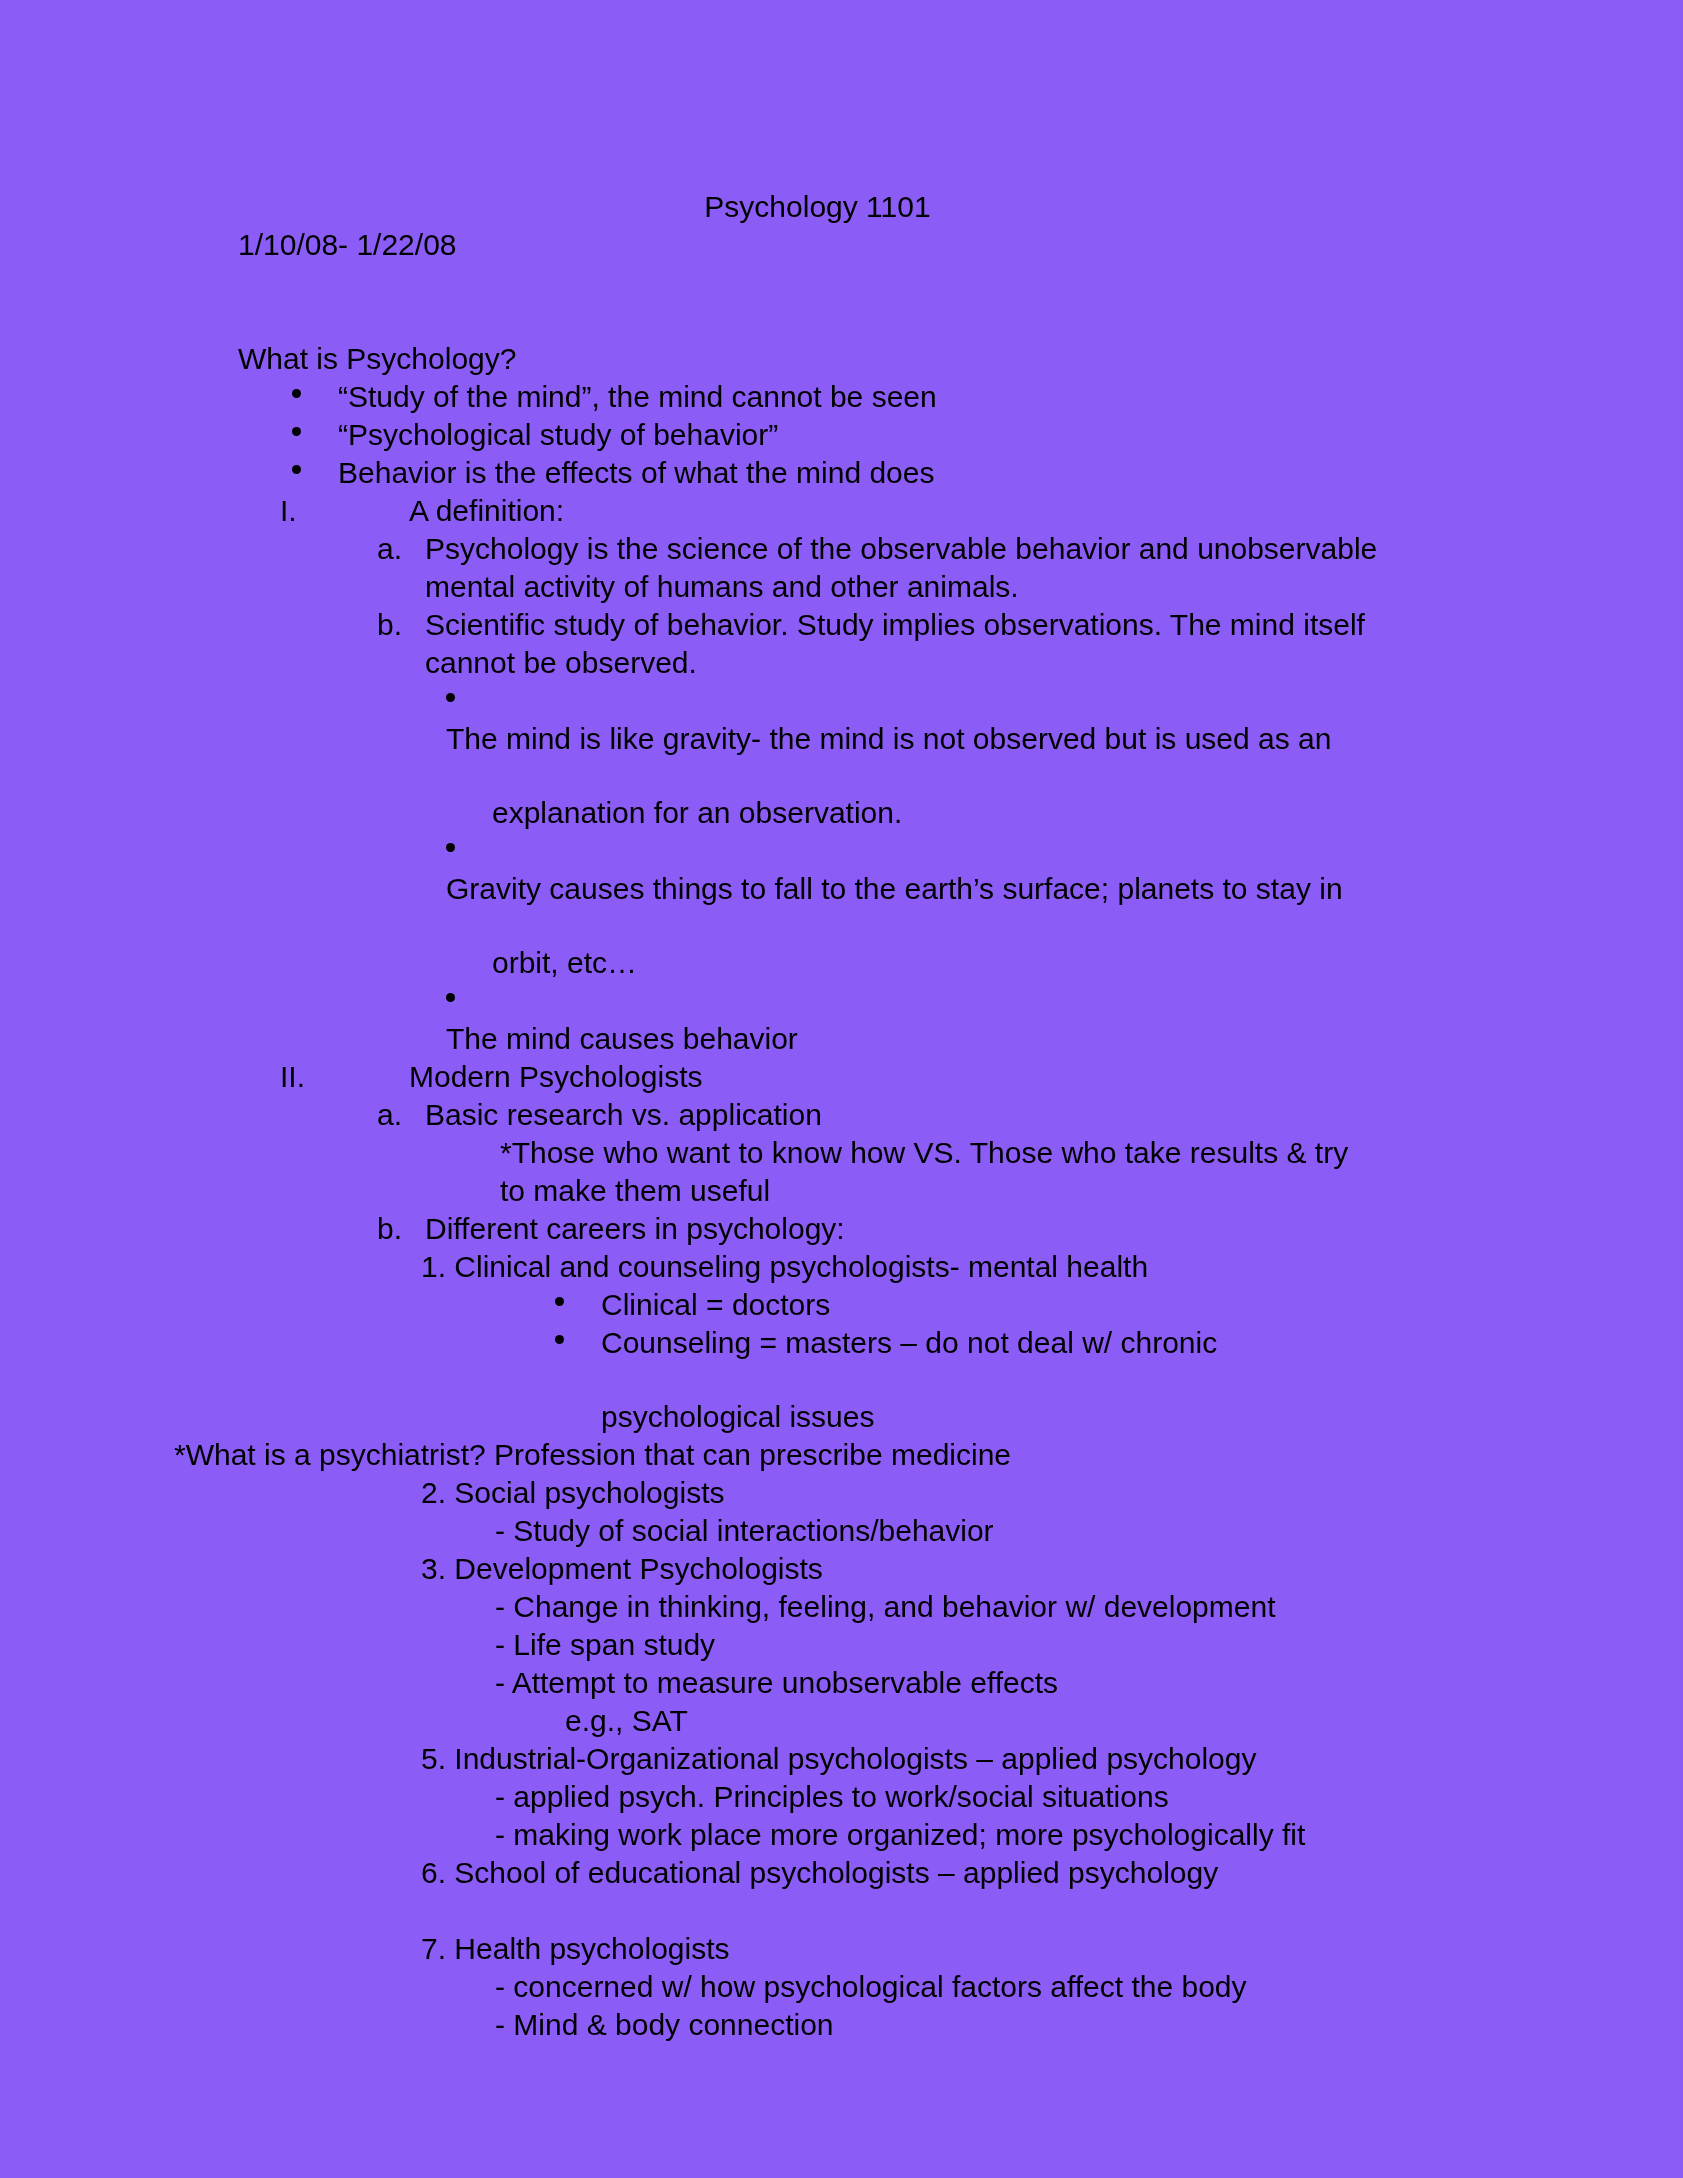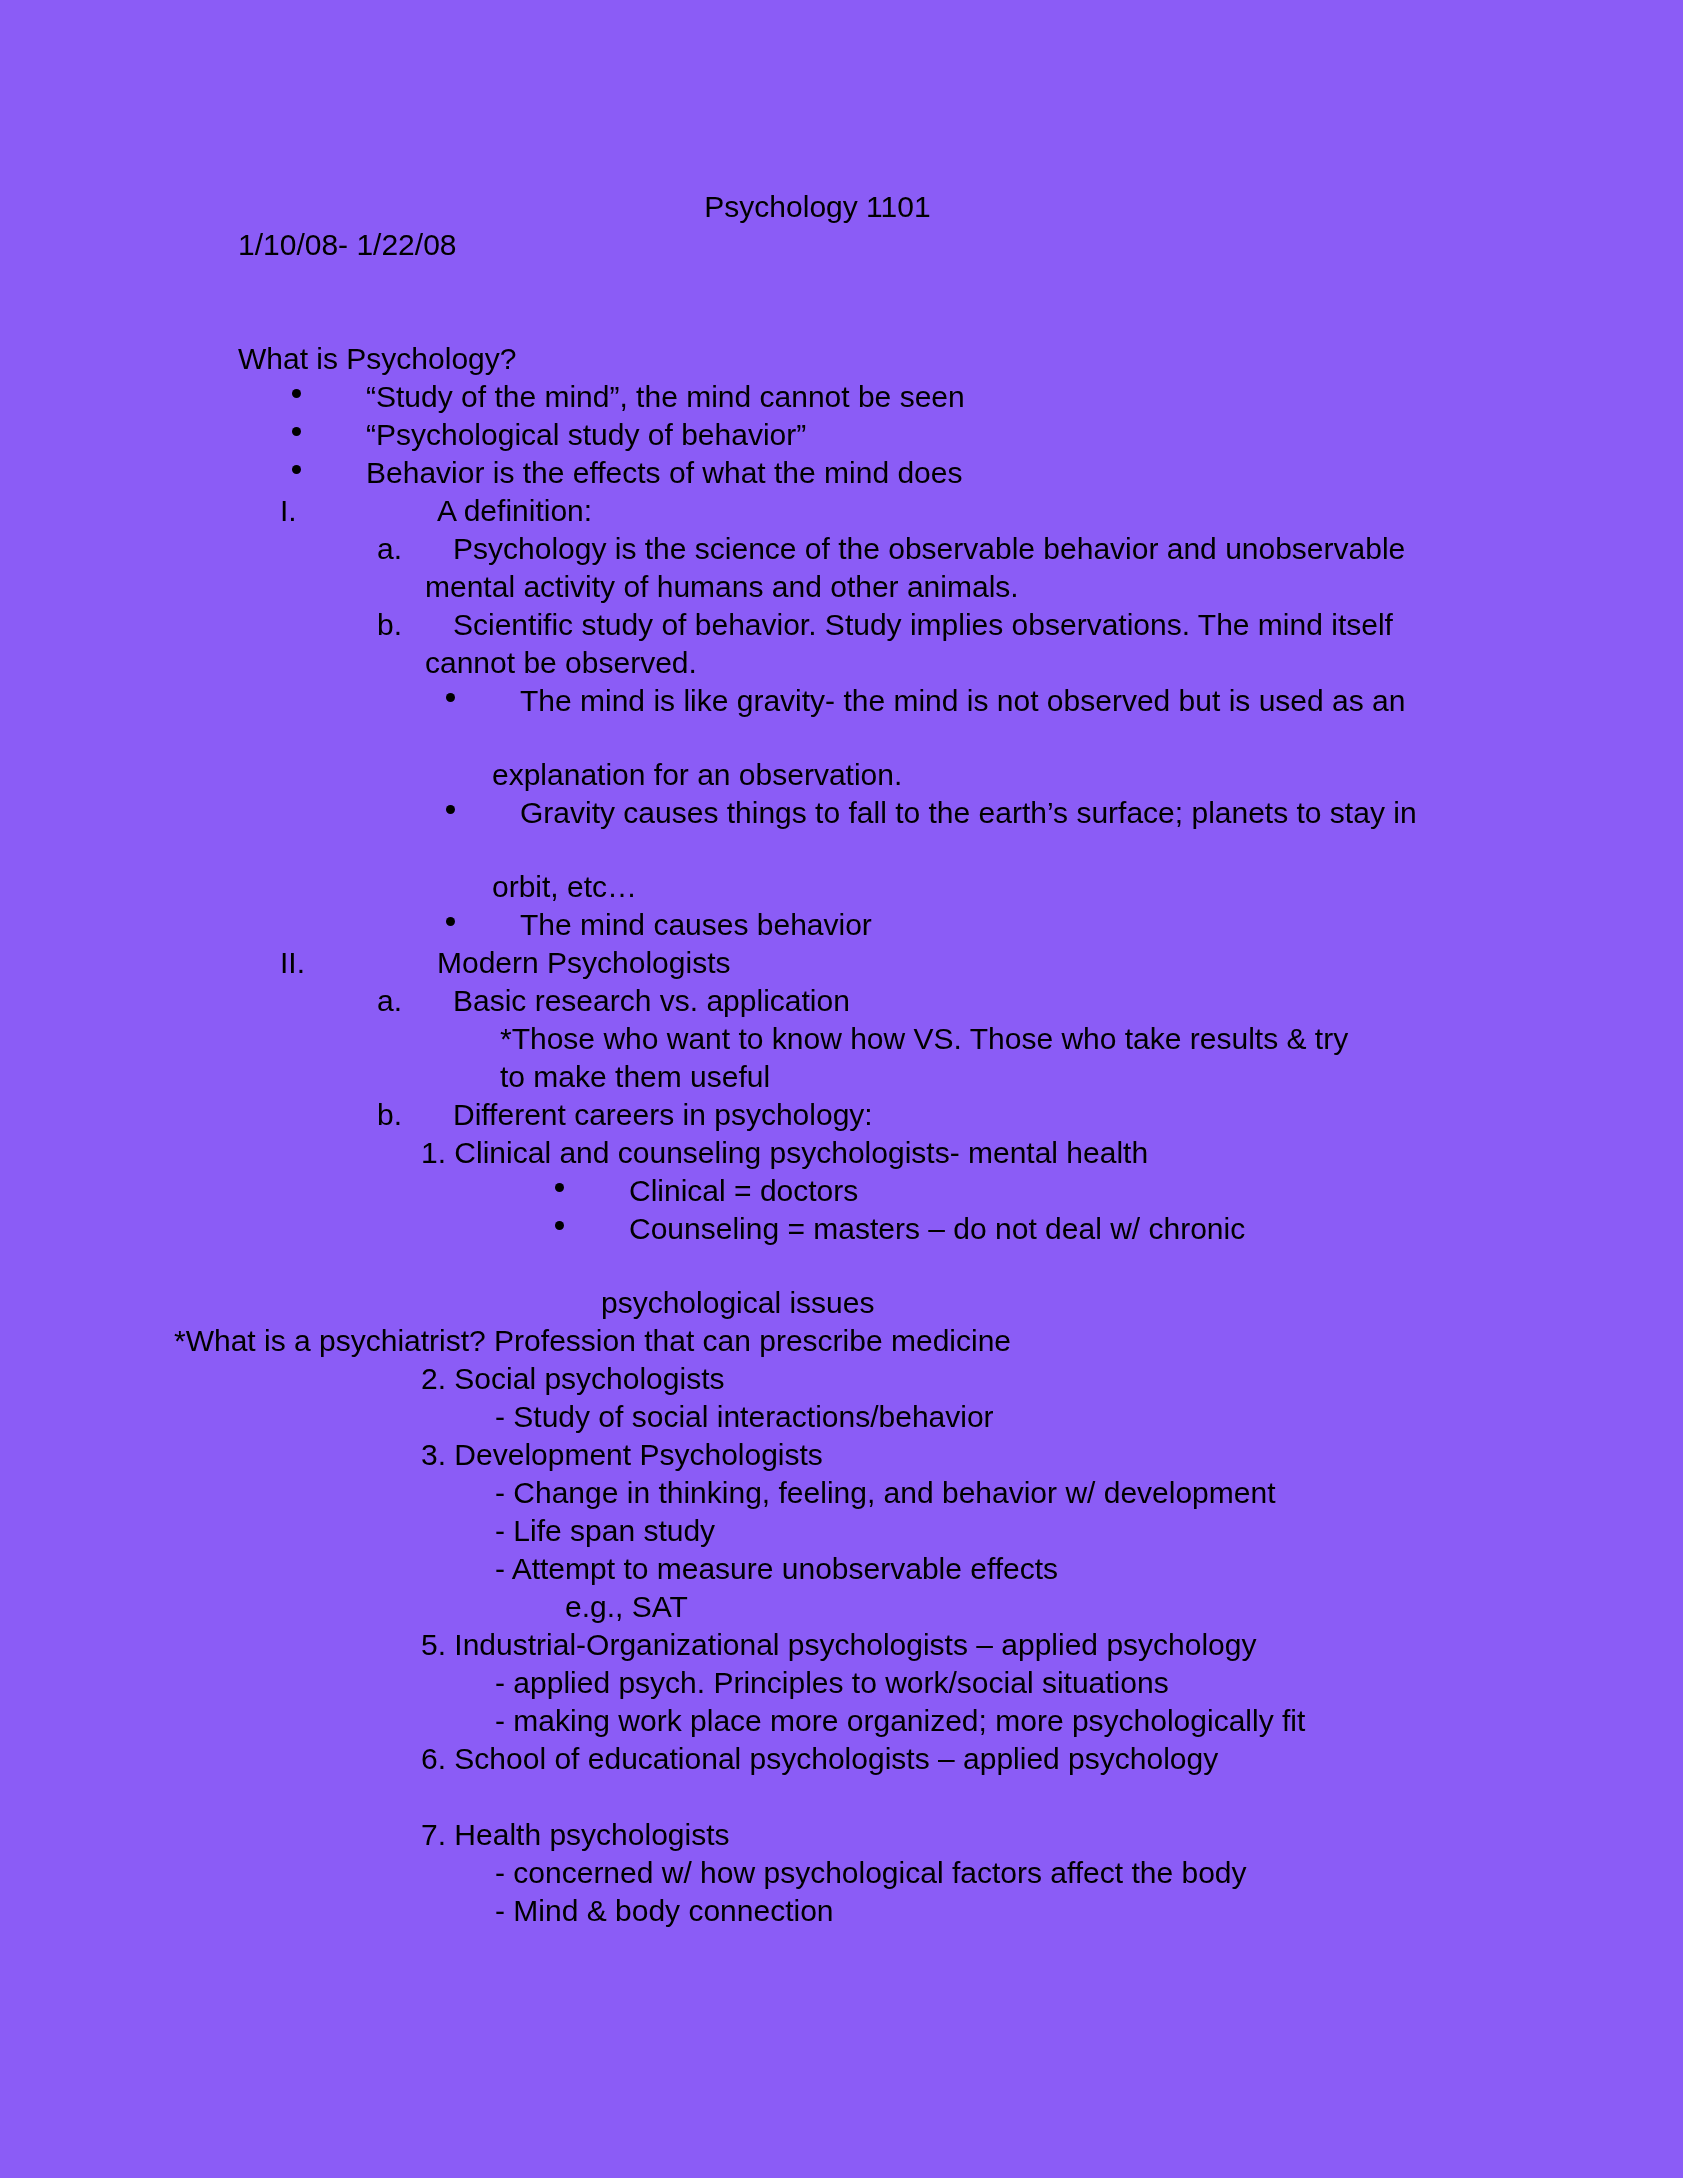--- a/index.html
+++ b/index.html
@@ -46,38 +46,37 @@
     line-height: 38px;
   }
   .marker {
     flex: 0 0 auto;
     text-align: left;
     white-space: pre;
   }
   .body {
     flex: 1 1 auto;
     white-space: pre-wrap;
-    margin-left: 28px;
   }
   
   .dot {
     display: inline-block;
     width: 9px;
     height: 9px;
     border-radius: 50%;
     background: #000;
     vertical-align: 0.30em;
   }
 
   
   .lvl-flush   { margin-left: 0px; }
   .lvl-b1      { margin-left: 54px; }   
   .lvl-roman   { margin-left: 42px; }   
   .lvl-alpha   { margin-left: 139px; }  
-  .lvl-b2      { margin-left: 208px; }  
+  .lvl-b2      { margin-left: 208px; flex-direction: column; }  
   .lvl-num     { margin-left: 183px; }  
   .lvl-b3      { margin-left: 317px; }  
   .lvl-dash    { margin-left: 257px; }  
   .lvl-star2   { margin-left: 262px; }  
   .lvl-eg      { margin-left: 327px; }  
   .lvl-starq   { margin-left: -64px; }  
 
   .mk-w-dot    { width: 46px; }
   .mk-w-roman  { width: 129px; }
   .mk-w-alpha  { width: 48px; }

